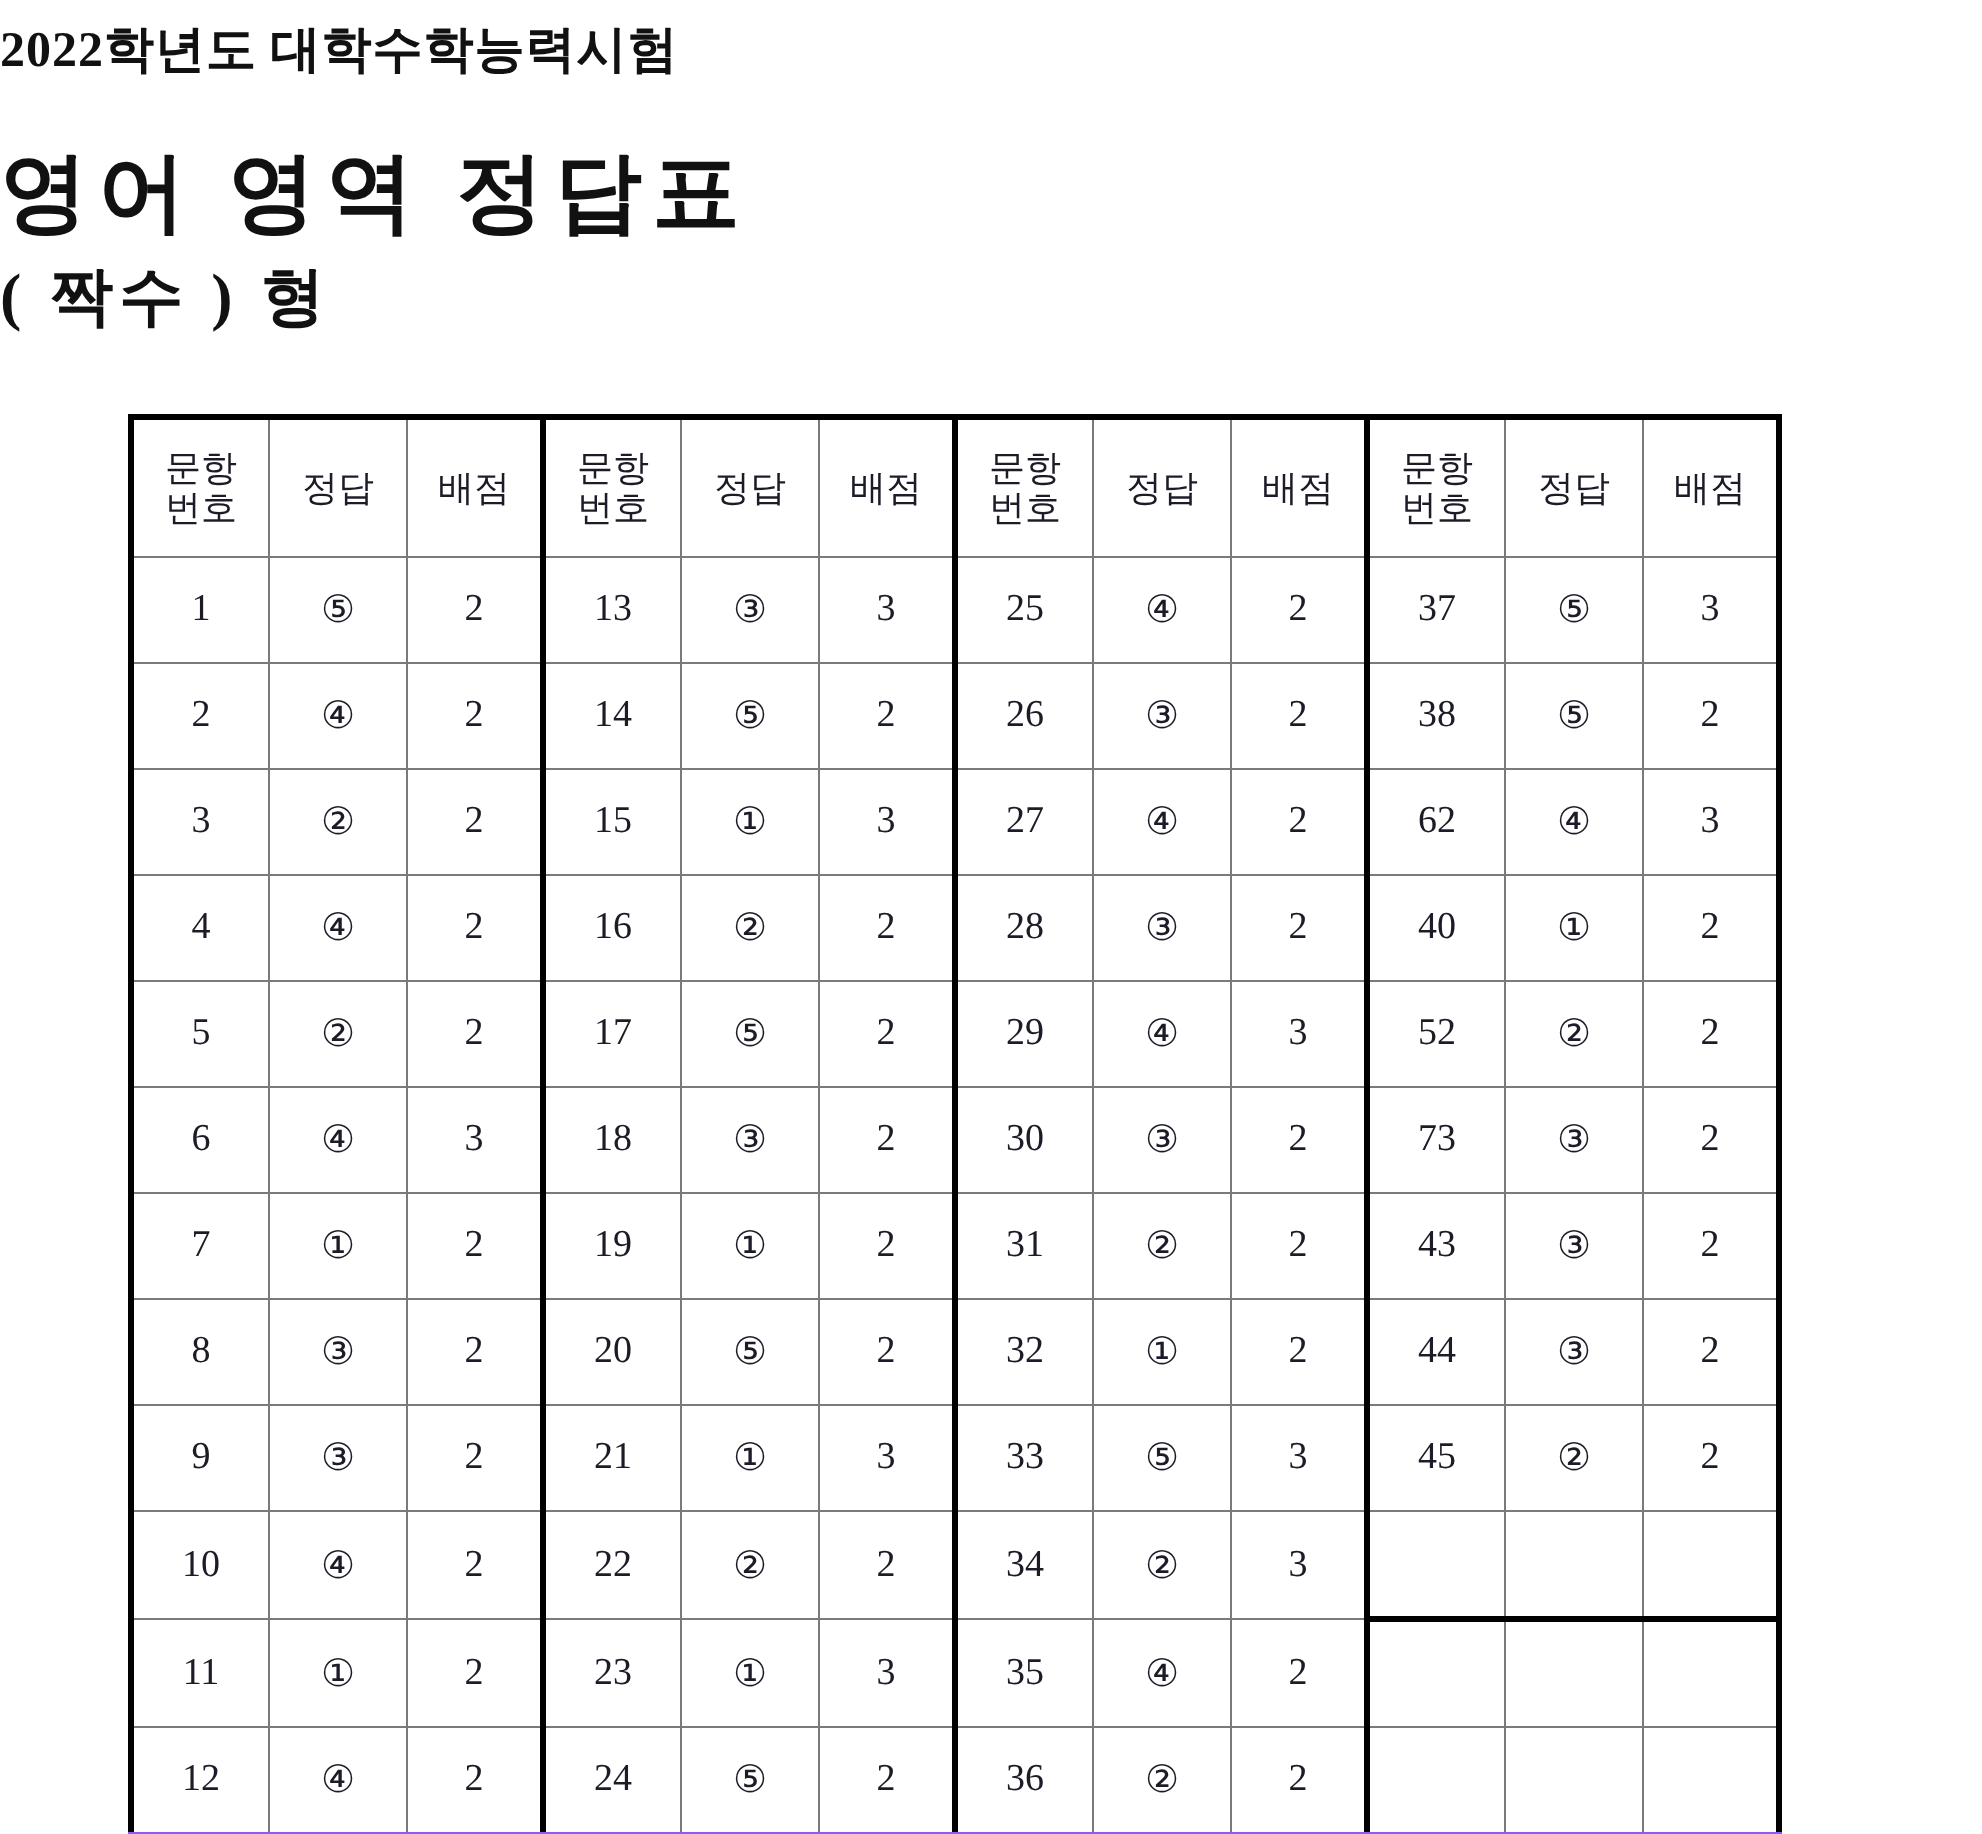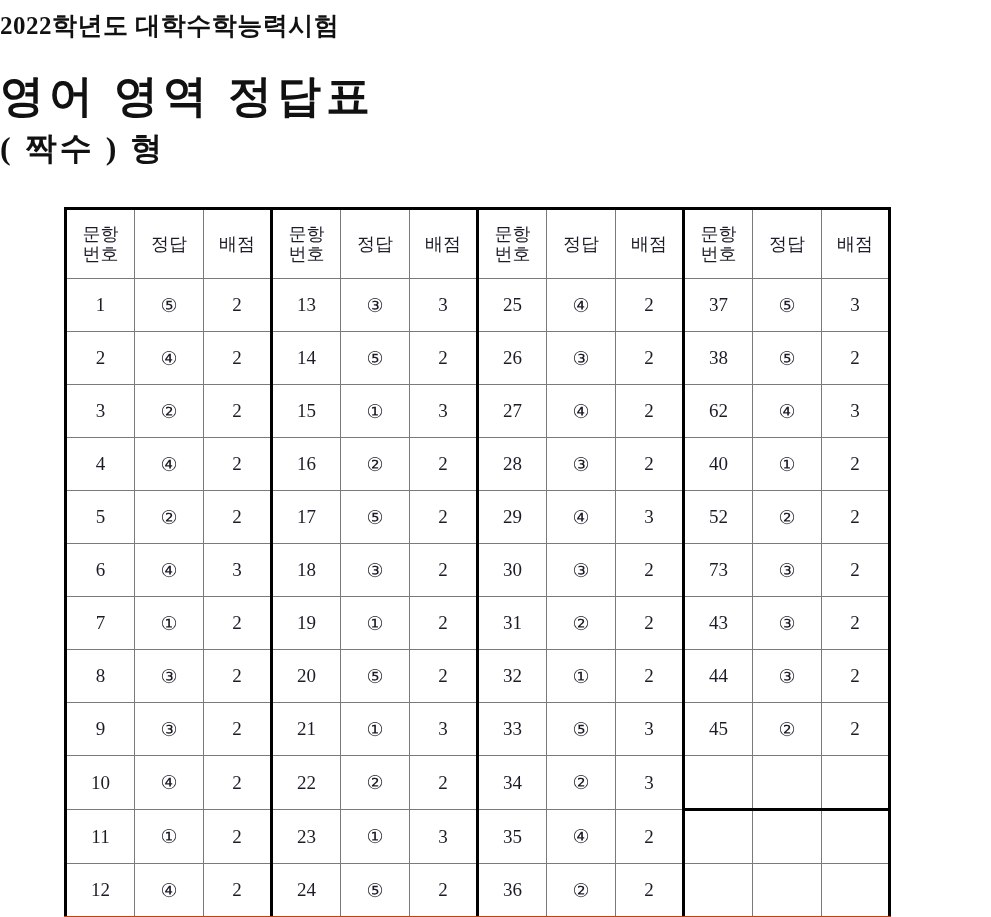--- a/index.html
+++ b/index.html
@@ -88,21 +88,21 @@
     border-top: 3px solid #000000;
     height: 68px;
     font-size: 18px;
     line-height: 1.12;
     font-weight: 400;
   }
   table.answer-table tbody tr td {
     height: 52px;
   }
   table.answer-table tbody tr.last-row td {
-    border-bottom: 3px solid #c2410c;
+    border-bottom: 3px solid #8b5cf6;
   }
 
   
   td.empty-cell {
     border-left: none;
     border-right: none;
     border-top: none;
     border-bottom: none;
     background: #ffffff;
   }

